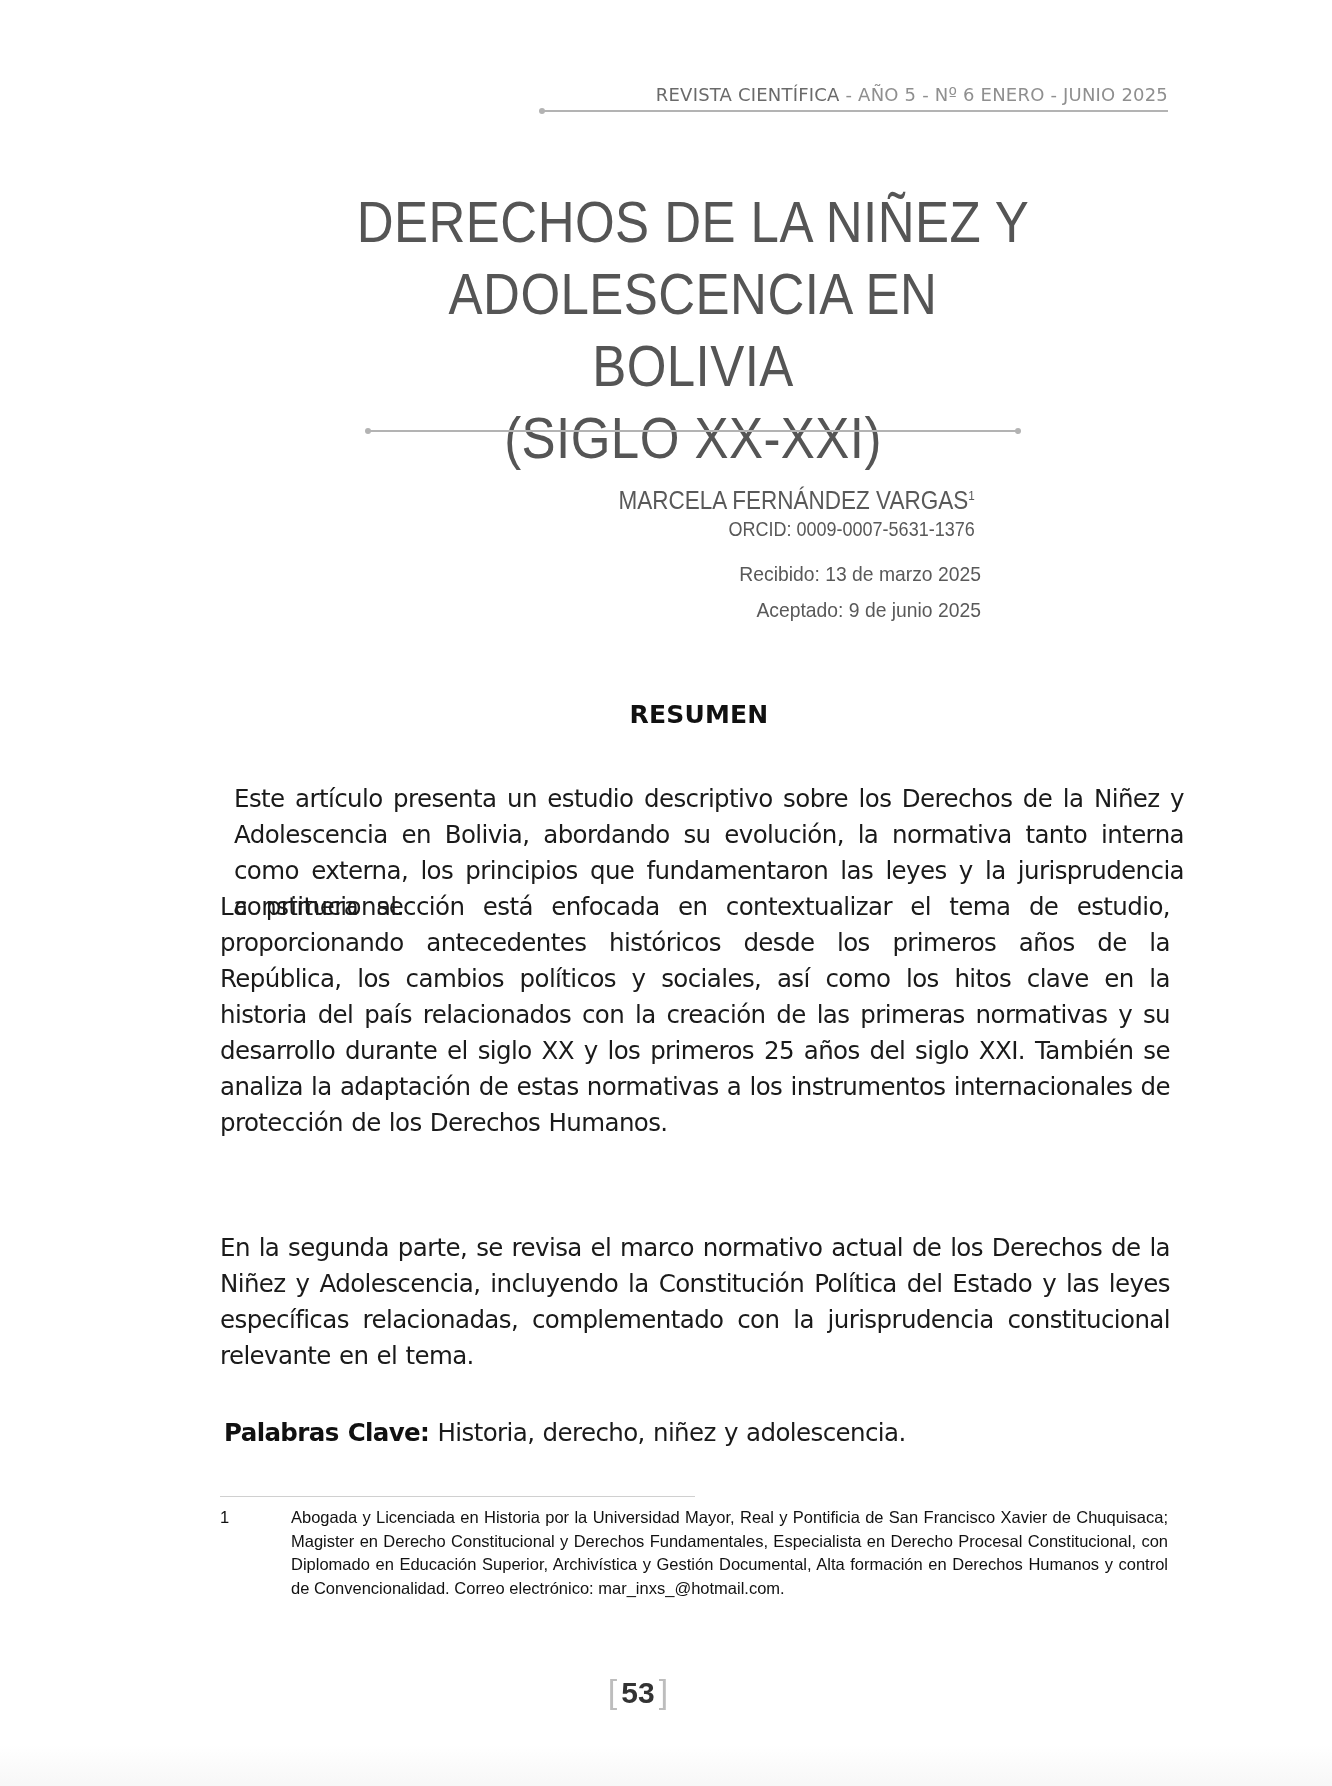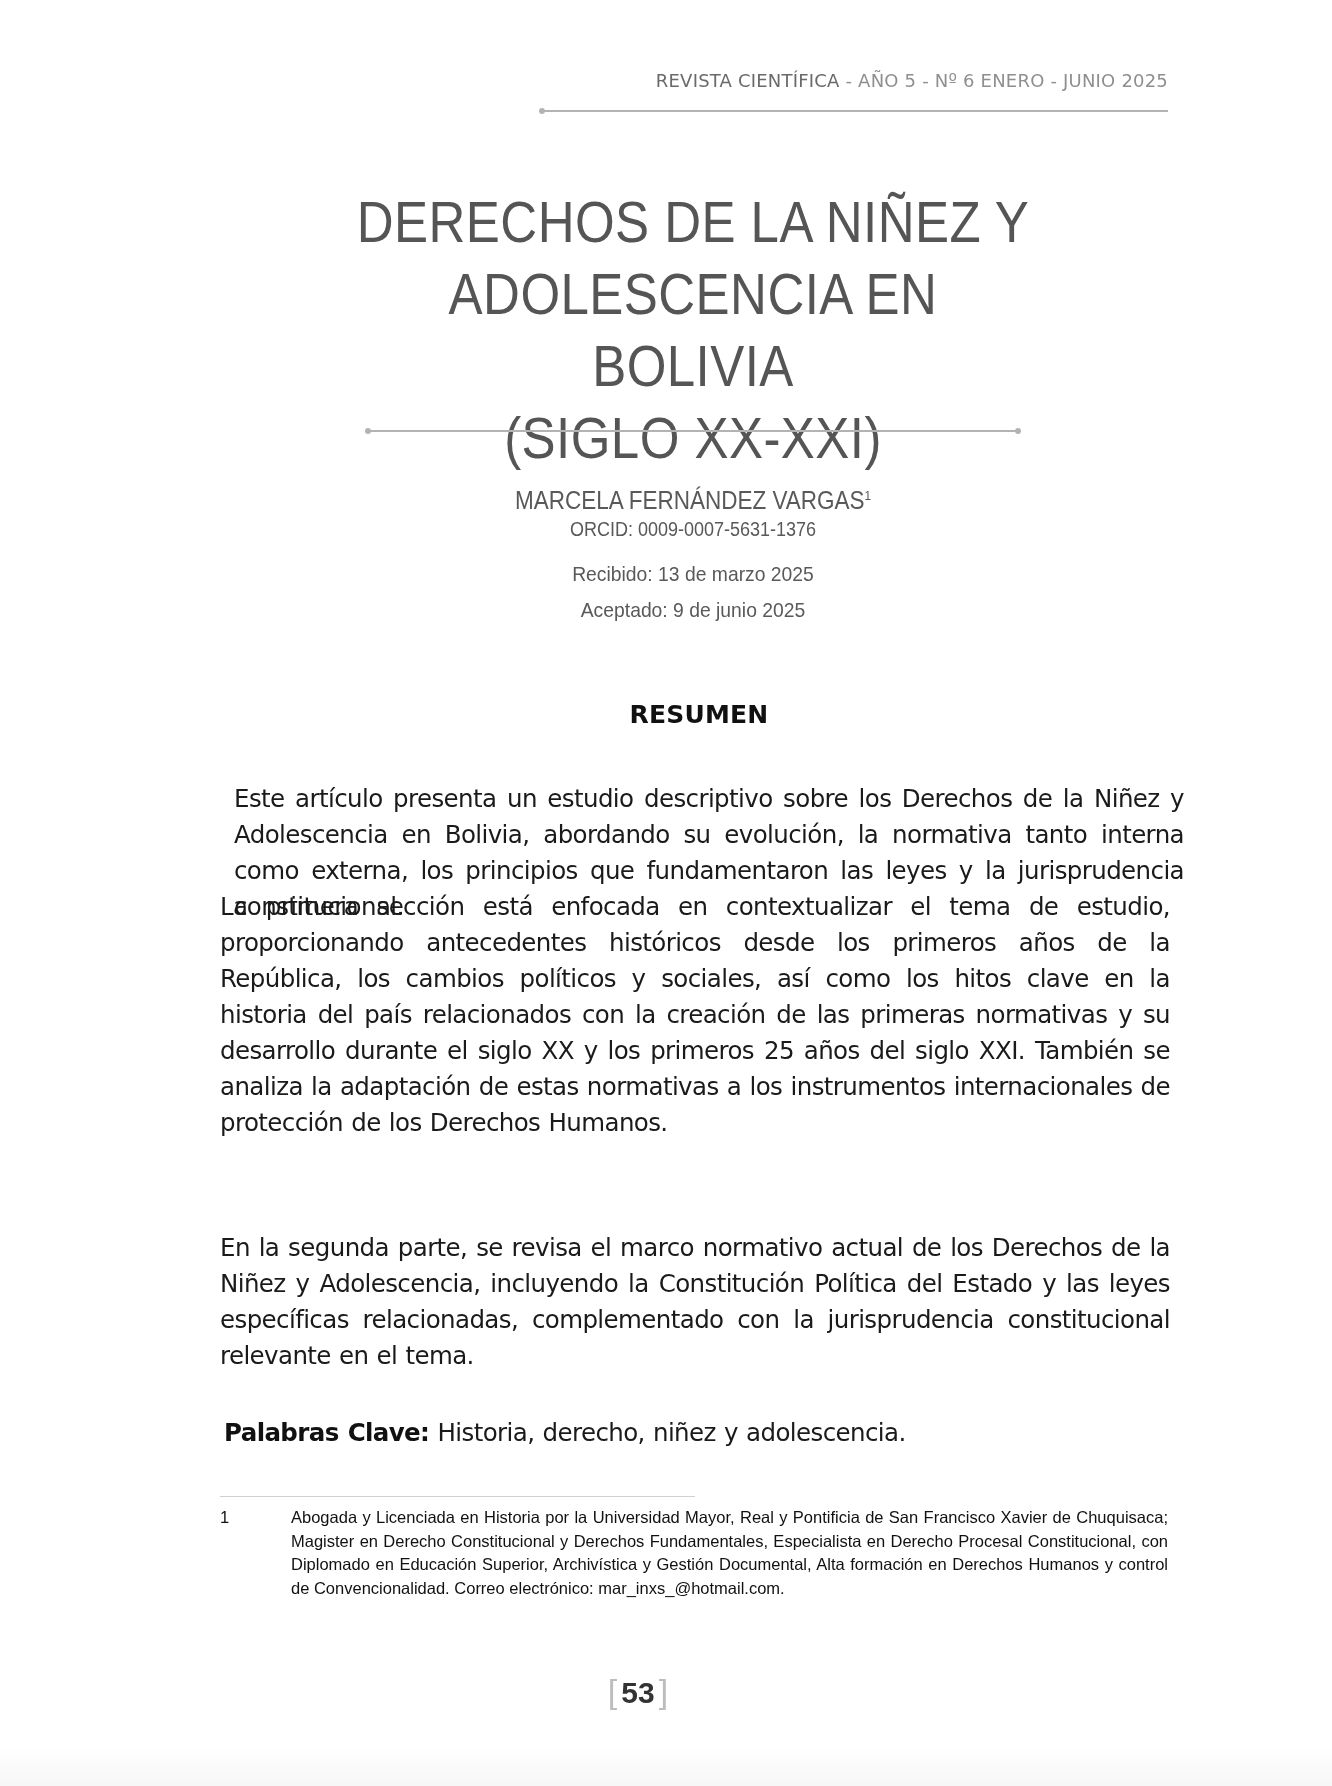--- a/index.html
+++ b/index.html
@@ -3,21 +3,21 @@
   <meta charset="utf-8">
   <style>
     html, body { margin: 0; padding: 0; }
     body {
       width: 1332px; height: 1786px; position: relative; overflow: hidden;
       background: linear-gradient(to bottom, #ffffff 0px, #ffffff 1745px, #f7f7f7 1786px);
       font-family: "Liberation Sans", sans-serif;
       color: #222;
     }
     .running-header {
-      position: absolute; left: 540px; top: 70px; width: 628px;
+      position: absolute; left: 540px; top: 84px; width: 628px;
       text-align: right; font-size: 18px; letter-spacing: 0.2px;
       font-family: "DejaVu Sans", sans-serif; color: #8f8f8f;
     }
     .running-header .journal { color: #6a6a6a; }
     .divider {
       position: absolute; height: 2px; background: #b3b3b3;
     }
     .divider::before, .divider::after {
       content: ""; position: absolute; top: -2px; width: 6px; height: 6px;
       border-radius: 50%; background: #b3b3b3;
@@ -30,21 +30,21 @@
       position: absolute; left: 300px; top: 186px; width: 786px;
       text-align: center; margin: 0;
       font-family: "Liberation Sans", sans-serif; font-weight: normal;
       font-size: 58px; line-height: 72px; color: #555;
       transform: scaleX(0.88); transform-origin: center;
       letter-spacing: 0.5px;
     }
     .title span { display: block; }
     .title-divider { left: 368px; top: 430px; width: 650px; }
     .author-block {
-      position: absolute; left: 380px; top: 480px; width: 626px; text-align: center; color: #595959;
+      position: absolute; left: 380px; top: 480px; width: 626px; text-align: right; color: #595959;
     }
     .author-name { font-size: 25px; line-height: 32px; transform: scaleX(0.9); }
     .author-name sup { font-size: 13px; }
     .orcid { font-size: 20px; line-height: 26px; transform: scaleX(0.9); }
     .dates { margin-top: 14px; font-size: 21px; line-height: 36px; transform: scaleX(0.92); }
     .abstract-heading {
       position: absolute; left: 224px; top: 700px; width: 950px;
       text-align: center; font-weight: bold; font-size: 25px; color: #111;
       font-family: "DejaVu Sans", sans-serif; letter-spacing: 0.2px;
     }

